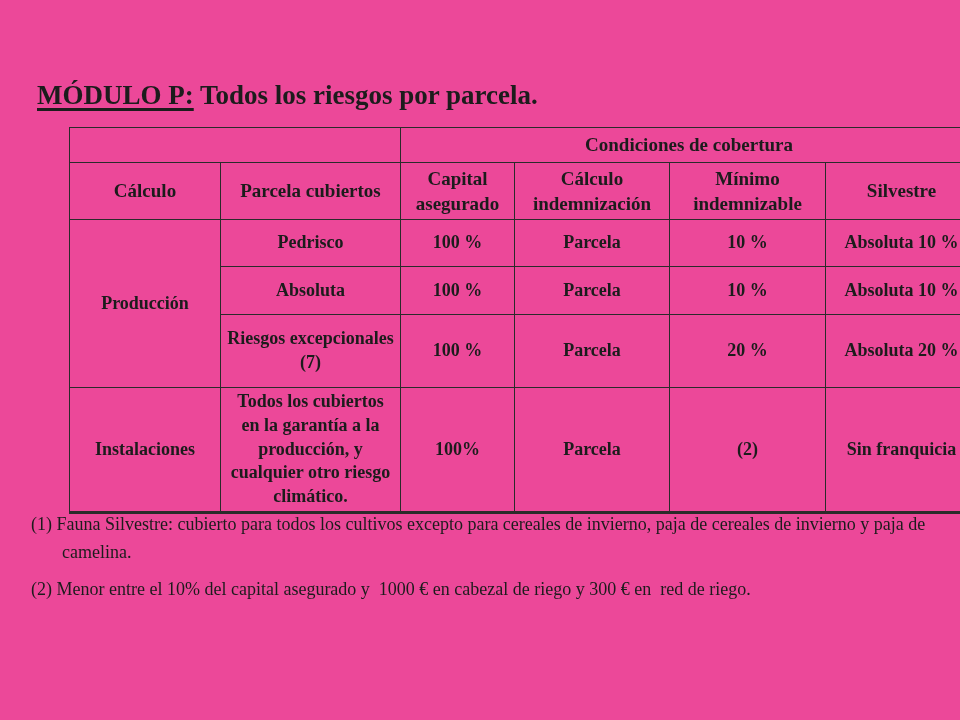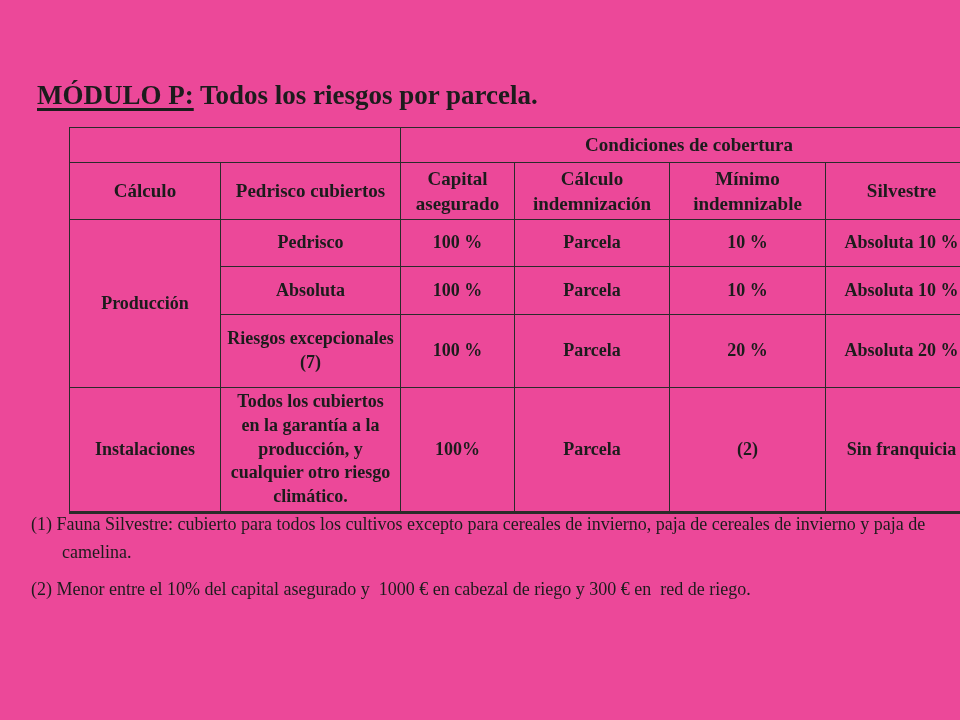--- a/index.html
+++ b/index.html
@@ -97,21 +97,21 @@
     </colgroup>
 
     <tbody>
         <tr class="r-group">
       <td class="corner" colspan="2"></td>
       <th colspan="4">Condiciones de cobertura</th>
     </tr>
 
     <tr class="r-head">
       <th>Cálculo</th>
-      <th>Pedrisco cubiertos</th>
+      <th>Parcela cubiertos</th>
       <th>Capital asegurado</th>
       <th>Cálculo indemnización</th>
       <th>Mínimo indemnizable</th>
       <th>Silvestre</th>
     </tr>
 
     <tr class="r-body1">
       <td rowspan="3">Producción</td>
       <td>Pedrisco</td>
       <td>100 %</td>

